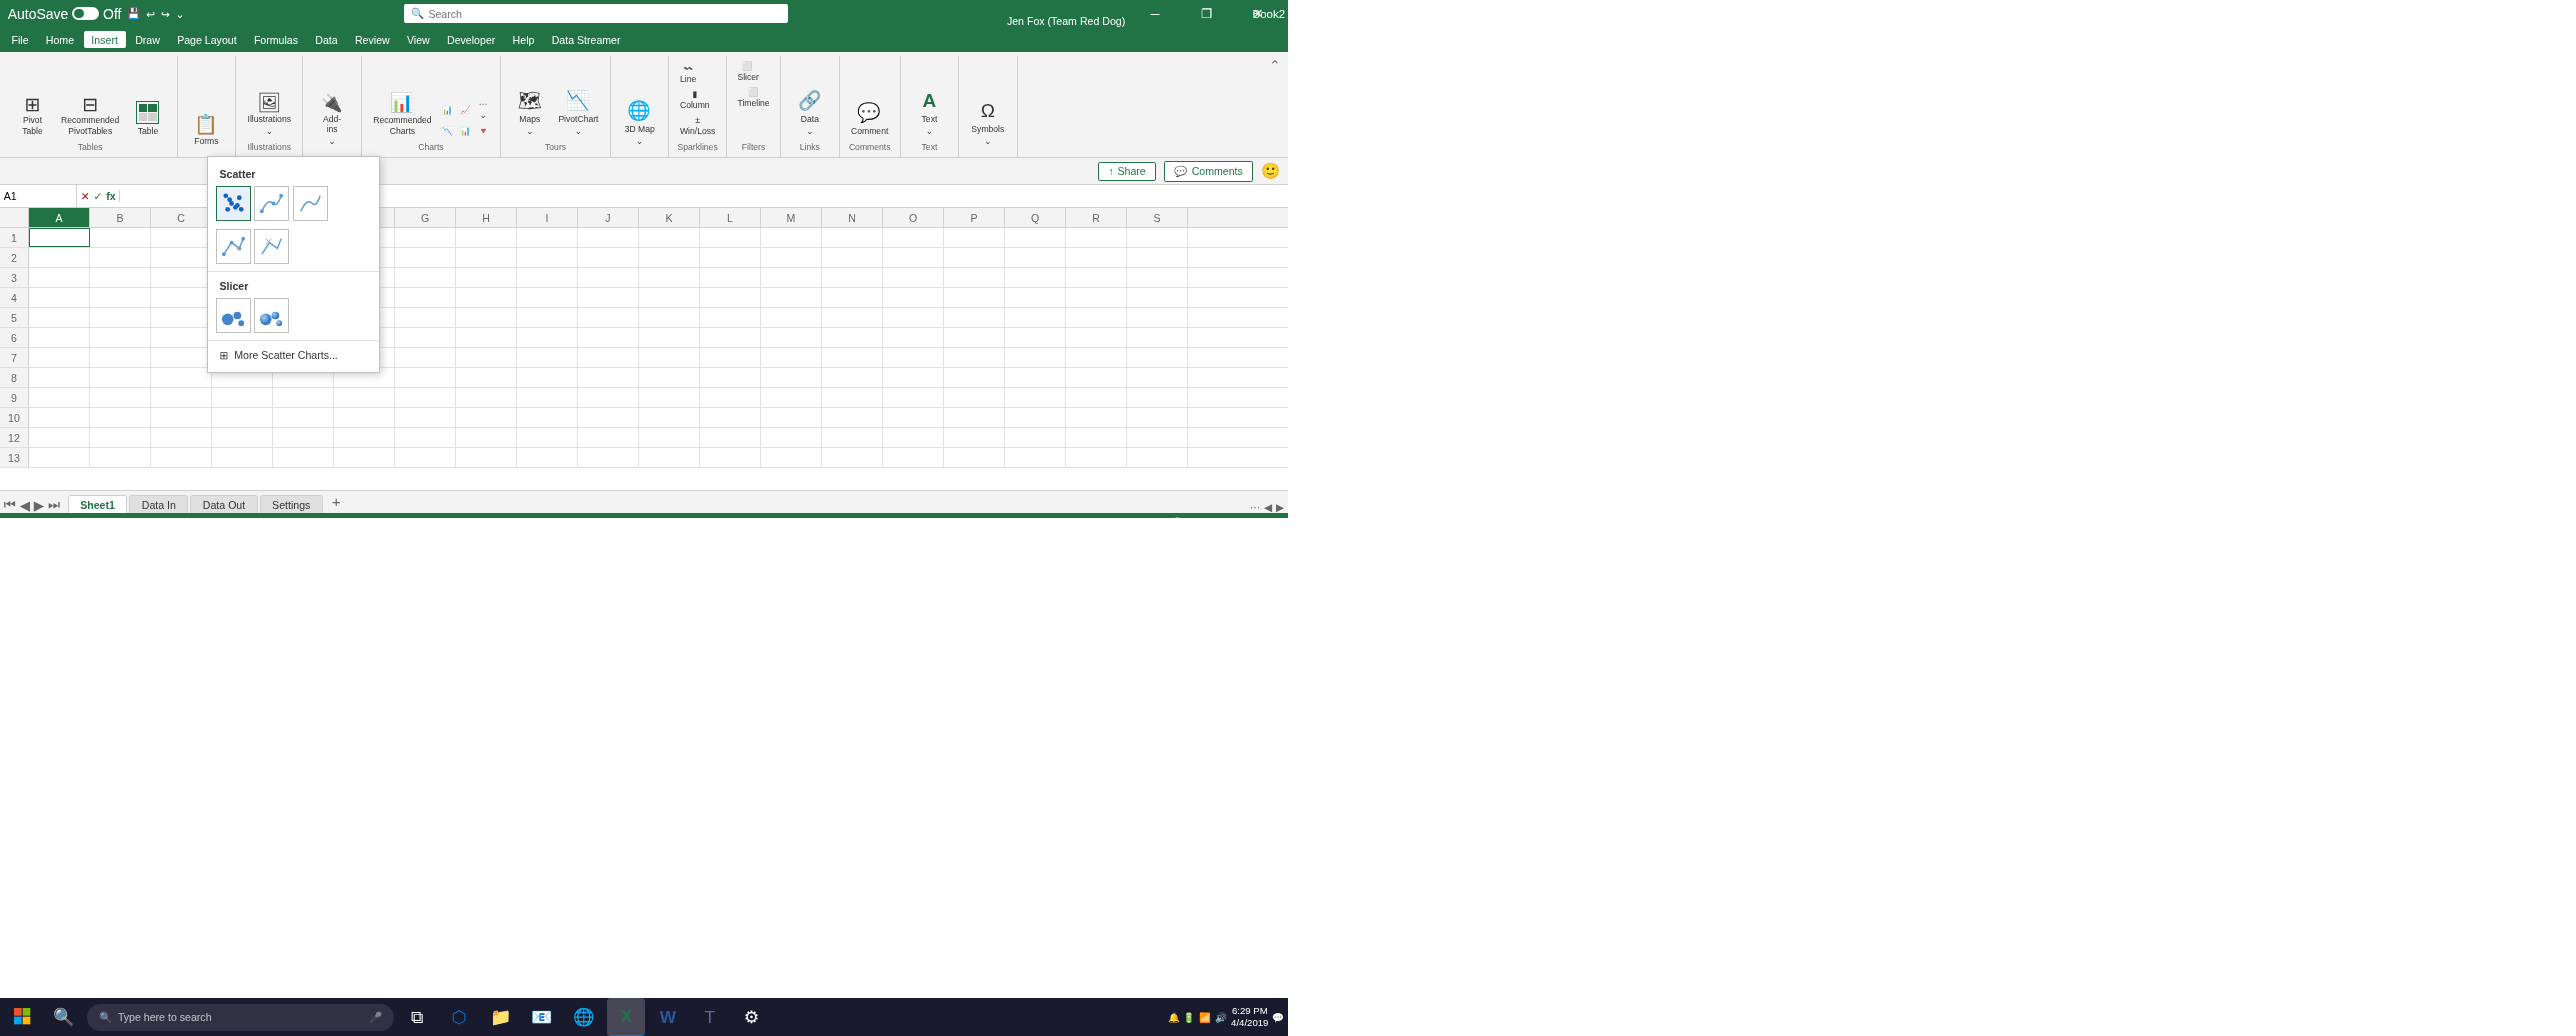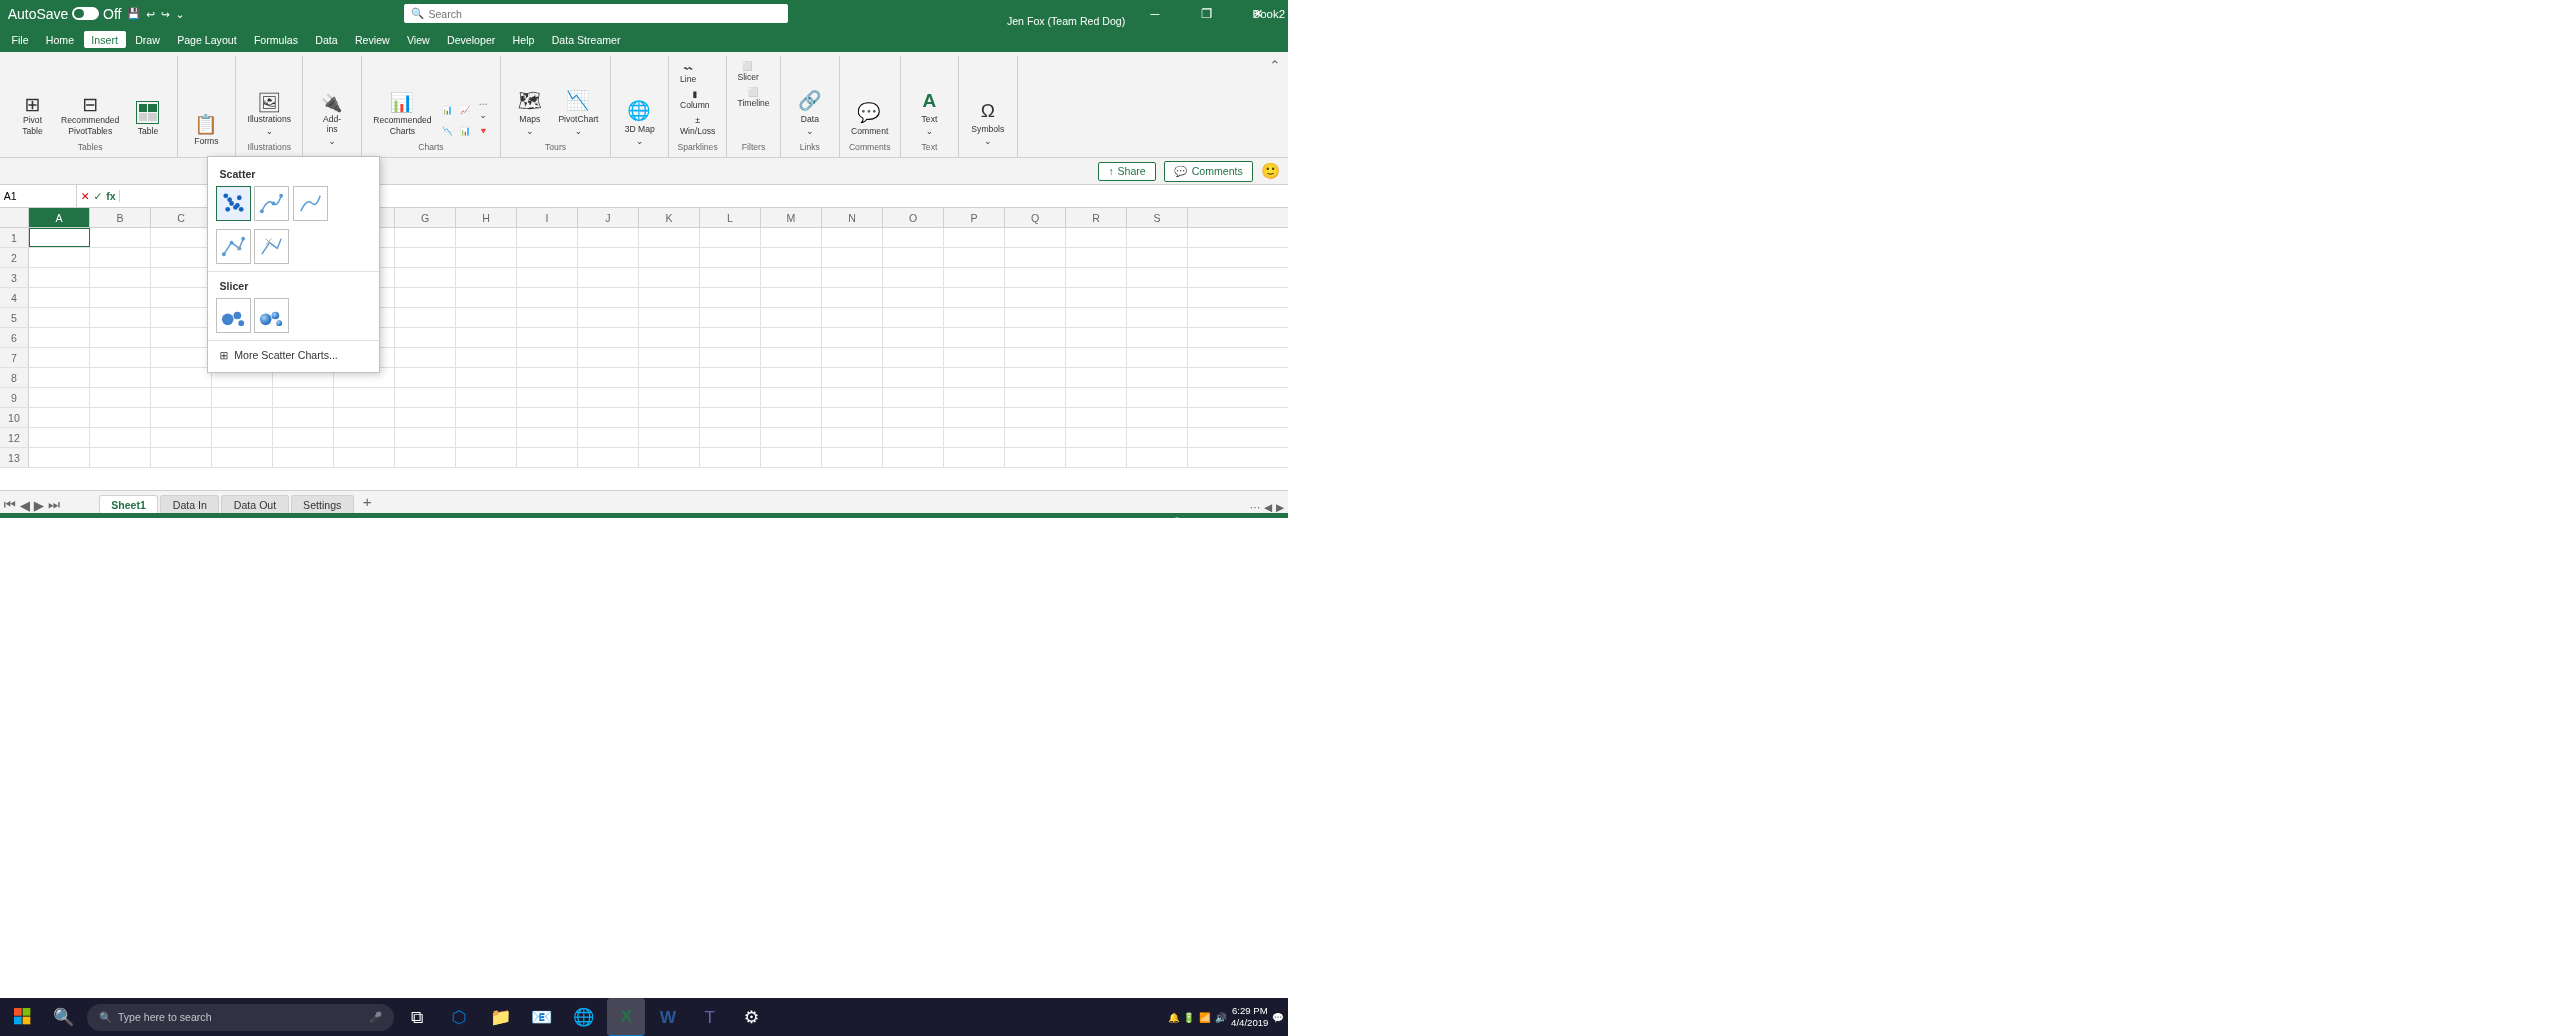--- a/index.html
+++ b/index.html
@@ -244,21 +244,21 @@
       padding: 2.9px 11.5px;
       background: #e0e0e0;
       border: 1px solid #d0d0d0;
       border-bottom: none;
       cursor: pointer;
       font-size: 10.6px;
       color: #333;
       border-radius: 2.9px 2.9px 0 0;
       margin-right: 1.9px;
     }
-    .sheet-tab.active { background: white; color: #217346; font-weight: bold; margin-left: 31px; }
+    .sheet-tab.active { background: white; color: #217346; font-weight: bold; }
     .add-sheet { width: 23px; height: 23px; display: flex; align-items: center; justify-content: center; cursor: pointer; font-size: 15.4px; color: #666; border-radius: 50%; }
 
     
     #statusbar {
       height: 23px;
       background: #217346;
       display: flex;
       align-items: center;
       padding: 0 7.7px;
       gap: 7.7px;

